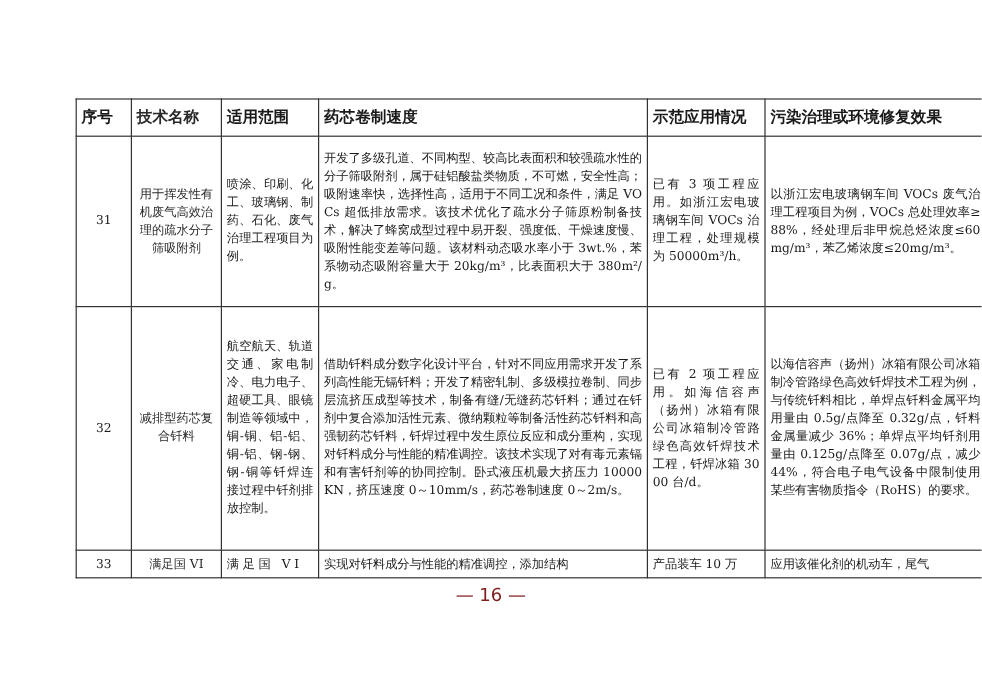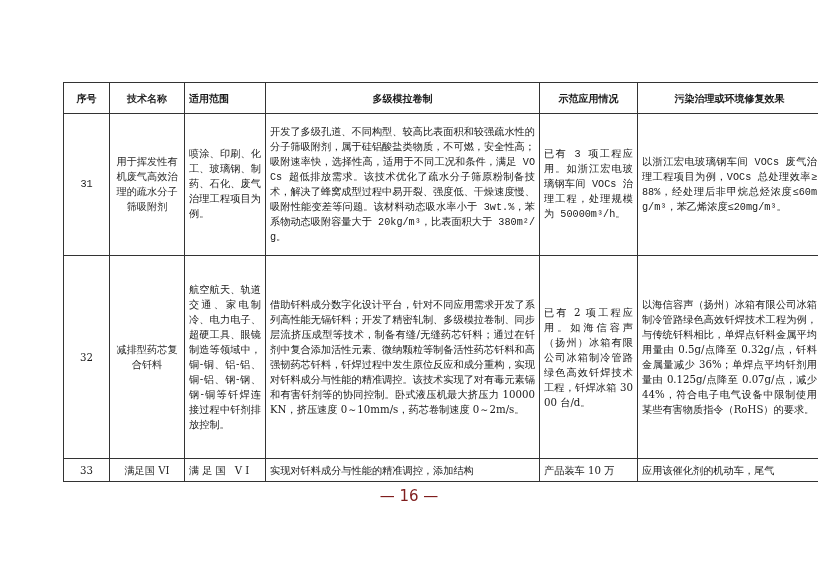--- a/index.html
+++ b/index.html
@@ -16,48 +16,48 @@
     border: 1px solid #333;
     padding: 0 4px;
     font-size: 10.2px;
     line-height: 15px;
     vertical-align: middle;
     word-break: break-all;
   }
   .page-table th {
     height: 30px;
     font-family: "DejaVu Sans", "Liberation Sans", sans-serif;
-    font-weight: bold; font-size: 10px; text-align: center;
+    font-weight: bold; font-size: 13px; text-align: left;
   }
   .c-no { width: 37px; text-align: center; }
   .c-name { width: 66px; text-align: center; color: #2a2a2a; }
   .c-scope { width: 72px; text-align: justify; text-align-last: left; }
   .c-desc { width: 265px; text-align: justify; }
   .c-demo { width: 89px; text-align: justify; margin-top: 32px; }
   .c-effect { width: 175px; text-align: justify; }
   td.c-no, td.c-name { text-align: center; }
-  .row-31 td { height: 141px; font-family: Liberation Mono, monospace; }
+  .row-31 td { height: 141px; }
   .row-32 td { height: 202px; }
   .row-33 td { height: 22px; white-space: nowrap; overflow: hidden; }
   .row-33 td.c-scope { letter-spacing: 3px; }
   .page-number {
     position: absolute; left: 0; width: 818px; top: 487px; text-align: center;
     font-family: "DejaVu Sans", "Liberation Sans", sans-serif; font-size: 15px; color: #7f1d1d;
   }
 </style>
 </head>
 <body>
 
 <table class="page-table">
   <thead>
     <tr>
       <th class="c-no">序号</th>
       <th class="c-name">技术名称</th>
       <th class="c-scope">适用范围</th>
-      <th class="c-desc">多级模拉卷制</th>
+      <th class="c-desc">药芯卷制速度</th>
       <th class="c-demo">示范应用情况</th>
       <th class="c-effect">污染治理或环境修复效果</th>
     </tr>
   </thead>
   <tbody>
     <tr class="row-31">
       <td class="c-no">31</td>
       <td class="c-name">用于挥发性有机废气高效治理的疏水分子筛吸附剂</td>
       <td class="c-scope">喷涂、印刷、化工、玻璃钢、制药、石化、废气治理工程项目为例。</td>
       <td class="c-desc">开发了多级孔道、不同构型、较高比表面积和较强疏水性的分子筛吸附剂，属于硅铝酸盐类物质，不可燃，安全性高；吸附速率快，选择性高，适用于不同工况和条件，满足 VOCs 超低排放需求。该技术优化了疏水分子筛原粉制备技术，解决了蜂窝成型过程中易开裂、强度低、干燥速度慢、吸附性能变差等问题。该材料动态吸水率小于 3wt.%，苯系物动态吸附容量大于 20kg/m³，比表面积大于 380m²/g。</td>

